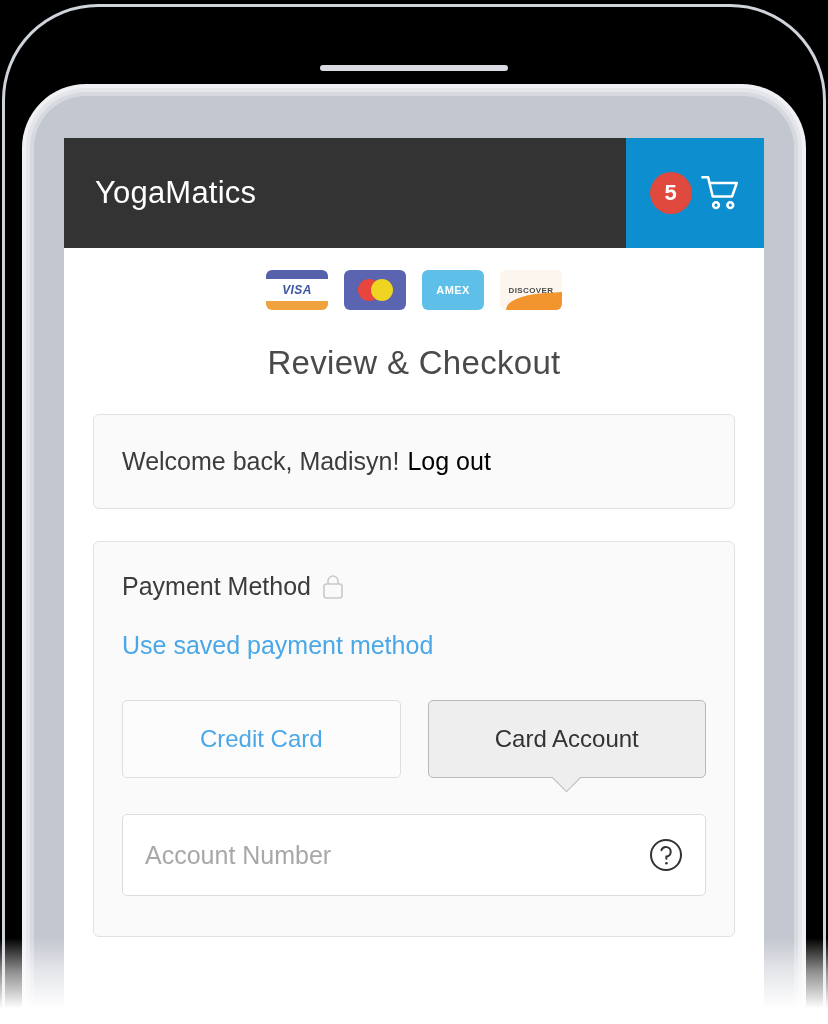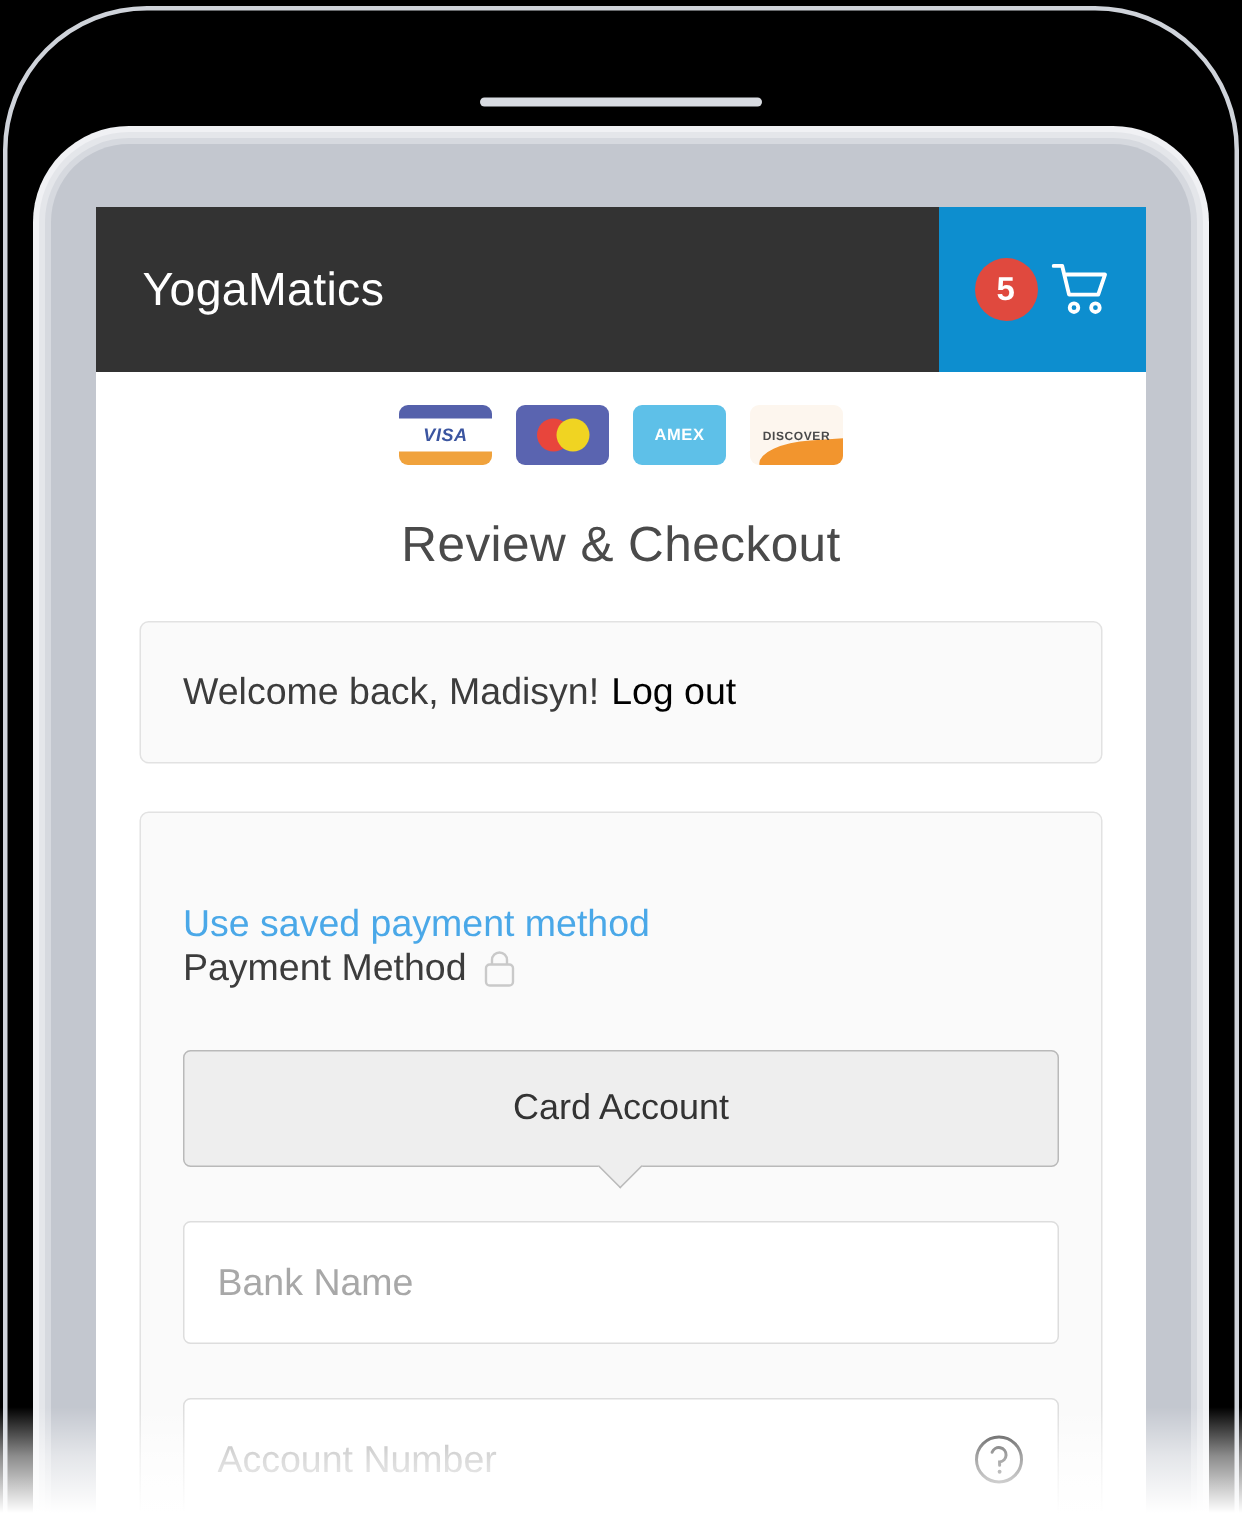--- a/index.html
+++ b/index.html
@@ -336,41 +336,41 @@
 
       <div id="page-title">Review &amp; Checkout</div>
 
       <div class="panel" id="welcome-panel">
         <span>Welcome back, Madisyn!</span>
         <span id="logout-link">Log out</span>
       </div>
 
       <div class="panel" id="payment-panel">
 
-        <div id="saved-method-link">Use saved payment method</div>
-
         <div id="payment-heading-row">
           <span>Payment Method</span>
           <span>
             <svg id="lock-icon" viewBox="0 0 22 26" fill="none" stroke="#c9c9c9" stroke-width="1.6">
               <rect x="2" y="10" width="18" height="14" rx="2.5"></rect>
               <path d="M6 10 V7 a5 5 0 0 1 10 0 v3"></path>
             </svg>
           </span>
         </div>
 
+        <div id="saved-method-link">Use saved payment method</div>
+
         <div id="method-tabs">
+          <div class="method-tab inactive">
+            <span>Credit Card</span>
+          </div>
           <div class="method-tab active">
             <span>Card Account</span>
           </div>
         </div>
 
-        <div class="field-wrap">
-          <input class="field-input" type="text" placeholder="Bank Name" style="">
-        </div>
 
         <div class="field-wrap">
           <input class="field-input" type="text" placeholder="Account Number" style="">
           <span>
             <svg id="account-help-icon" viewBox="0 0 36 36" fill="none" stroke="#333333" stroke-width="2">
               <circle cx="18" cy="18" r="15"></circle>
               <path d="M13.4 13.2 a4.8 4.8 0 1 1 5 6.4 v2.2" stroke-linecap="round"></path>
               <circle cx="18.4" cy="26.2" r="1.3" fill="#333333" stroke="none"></circle>
             </svg>
           </span>

